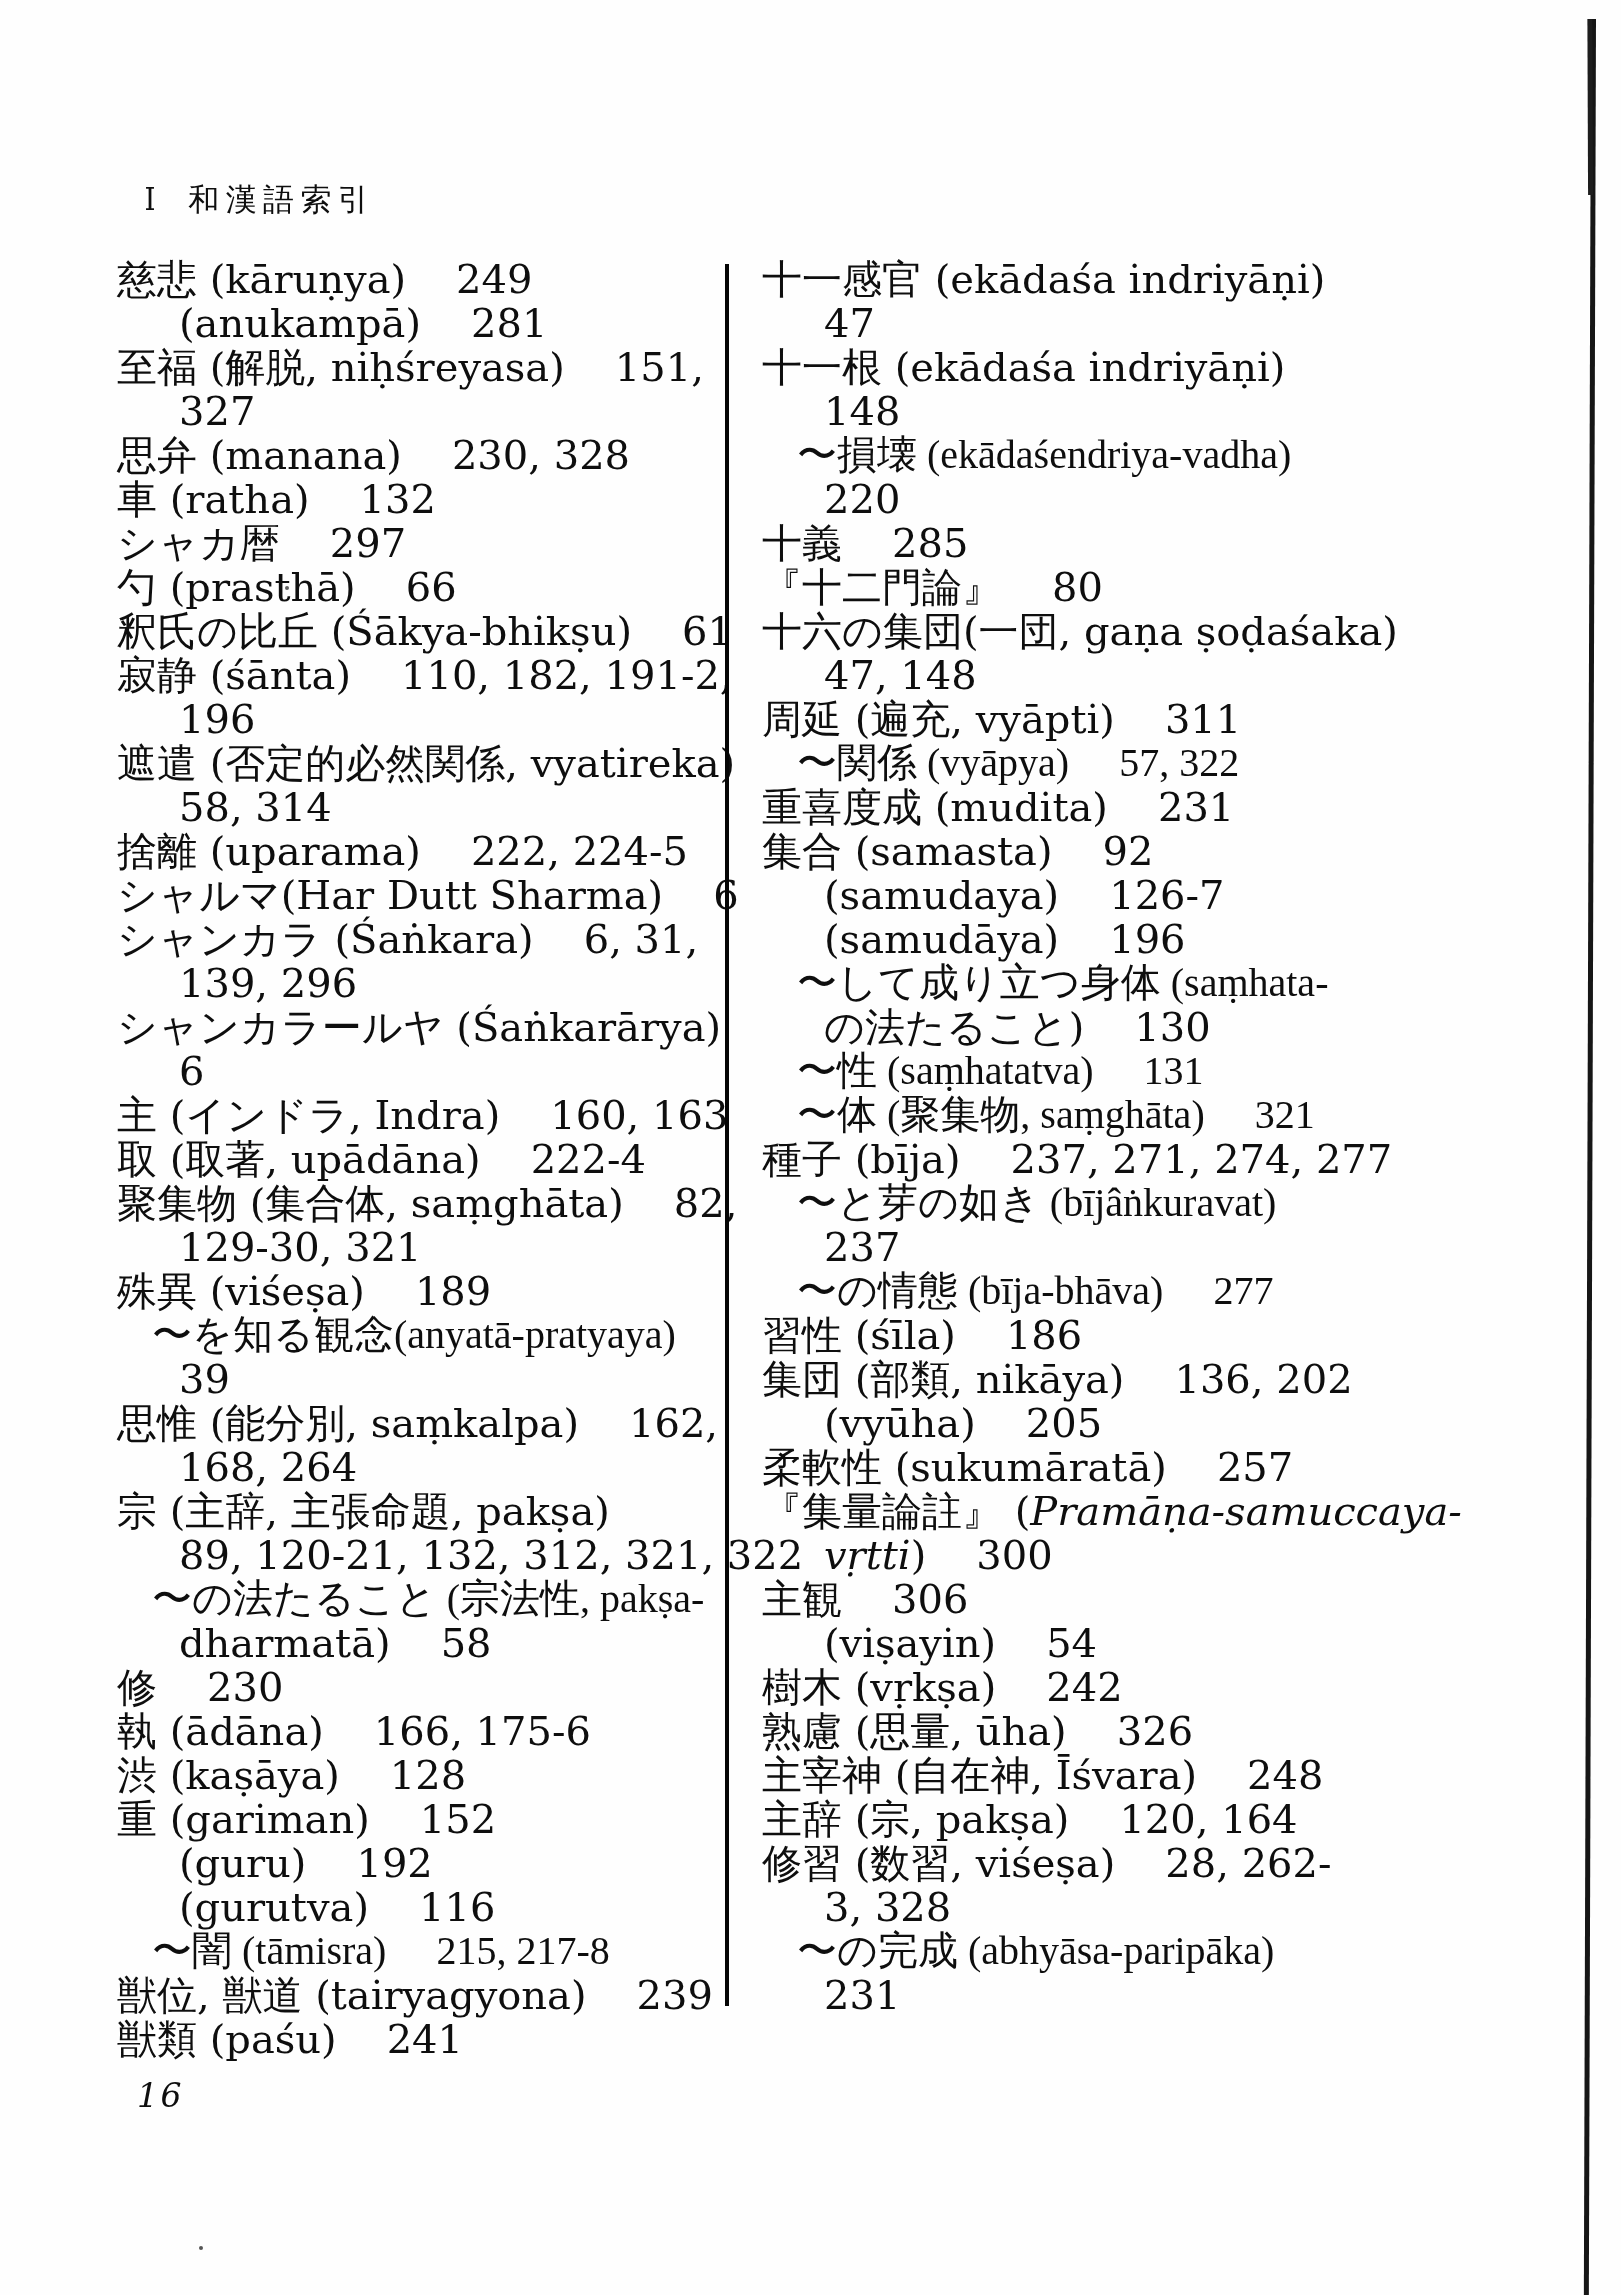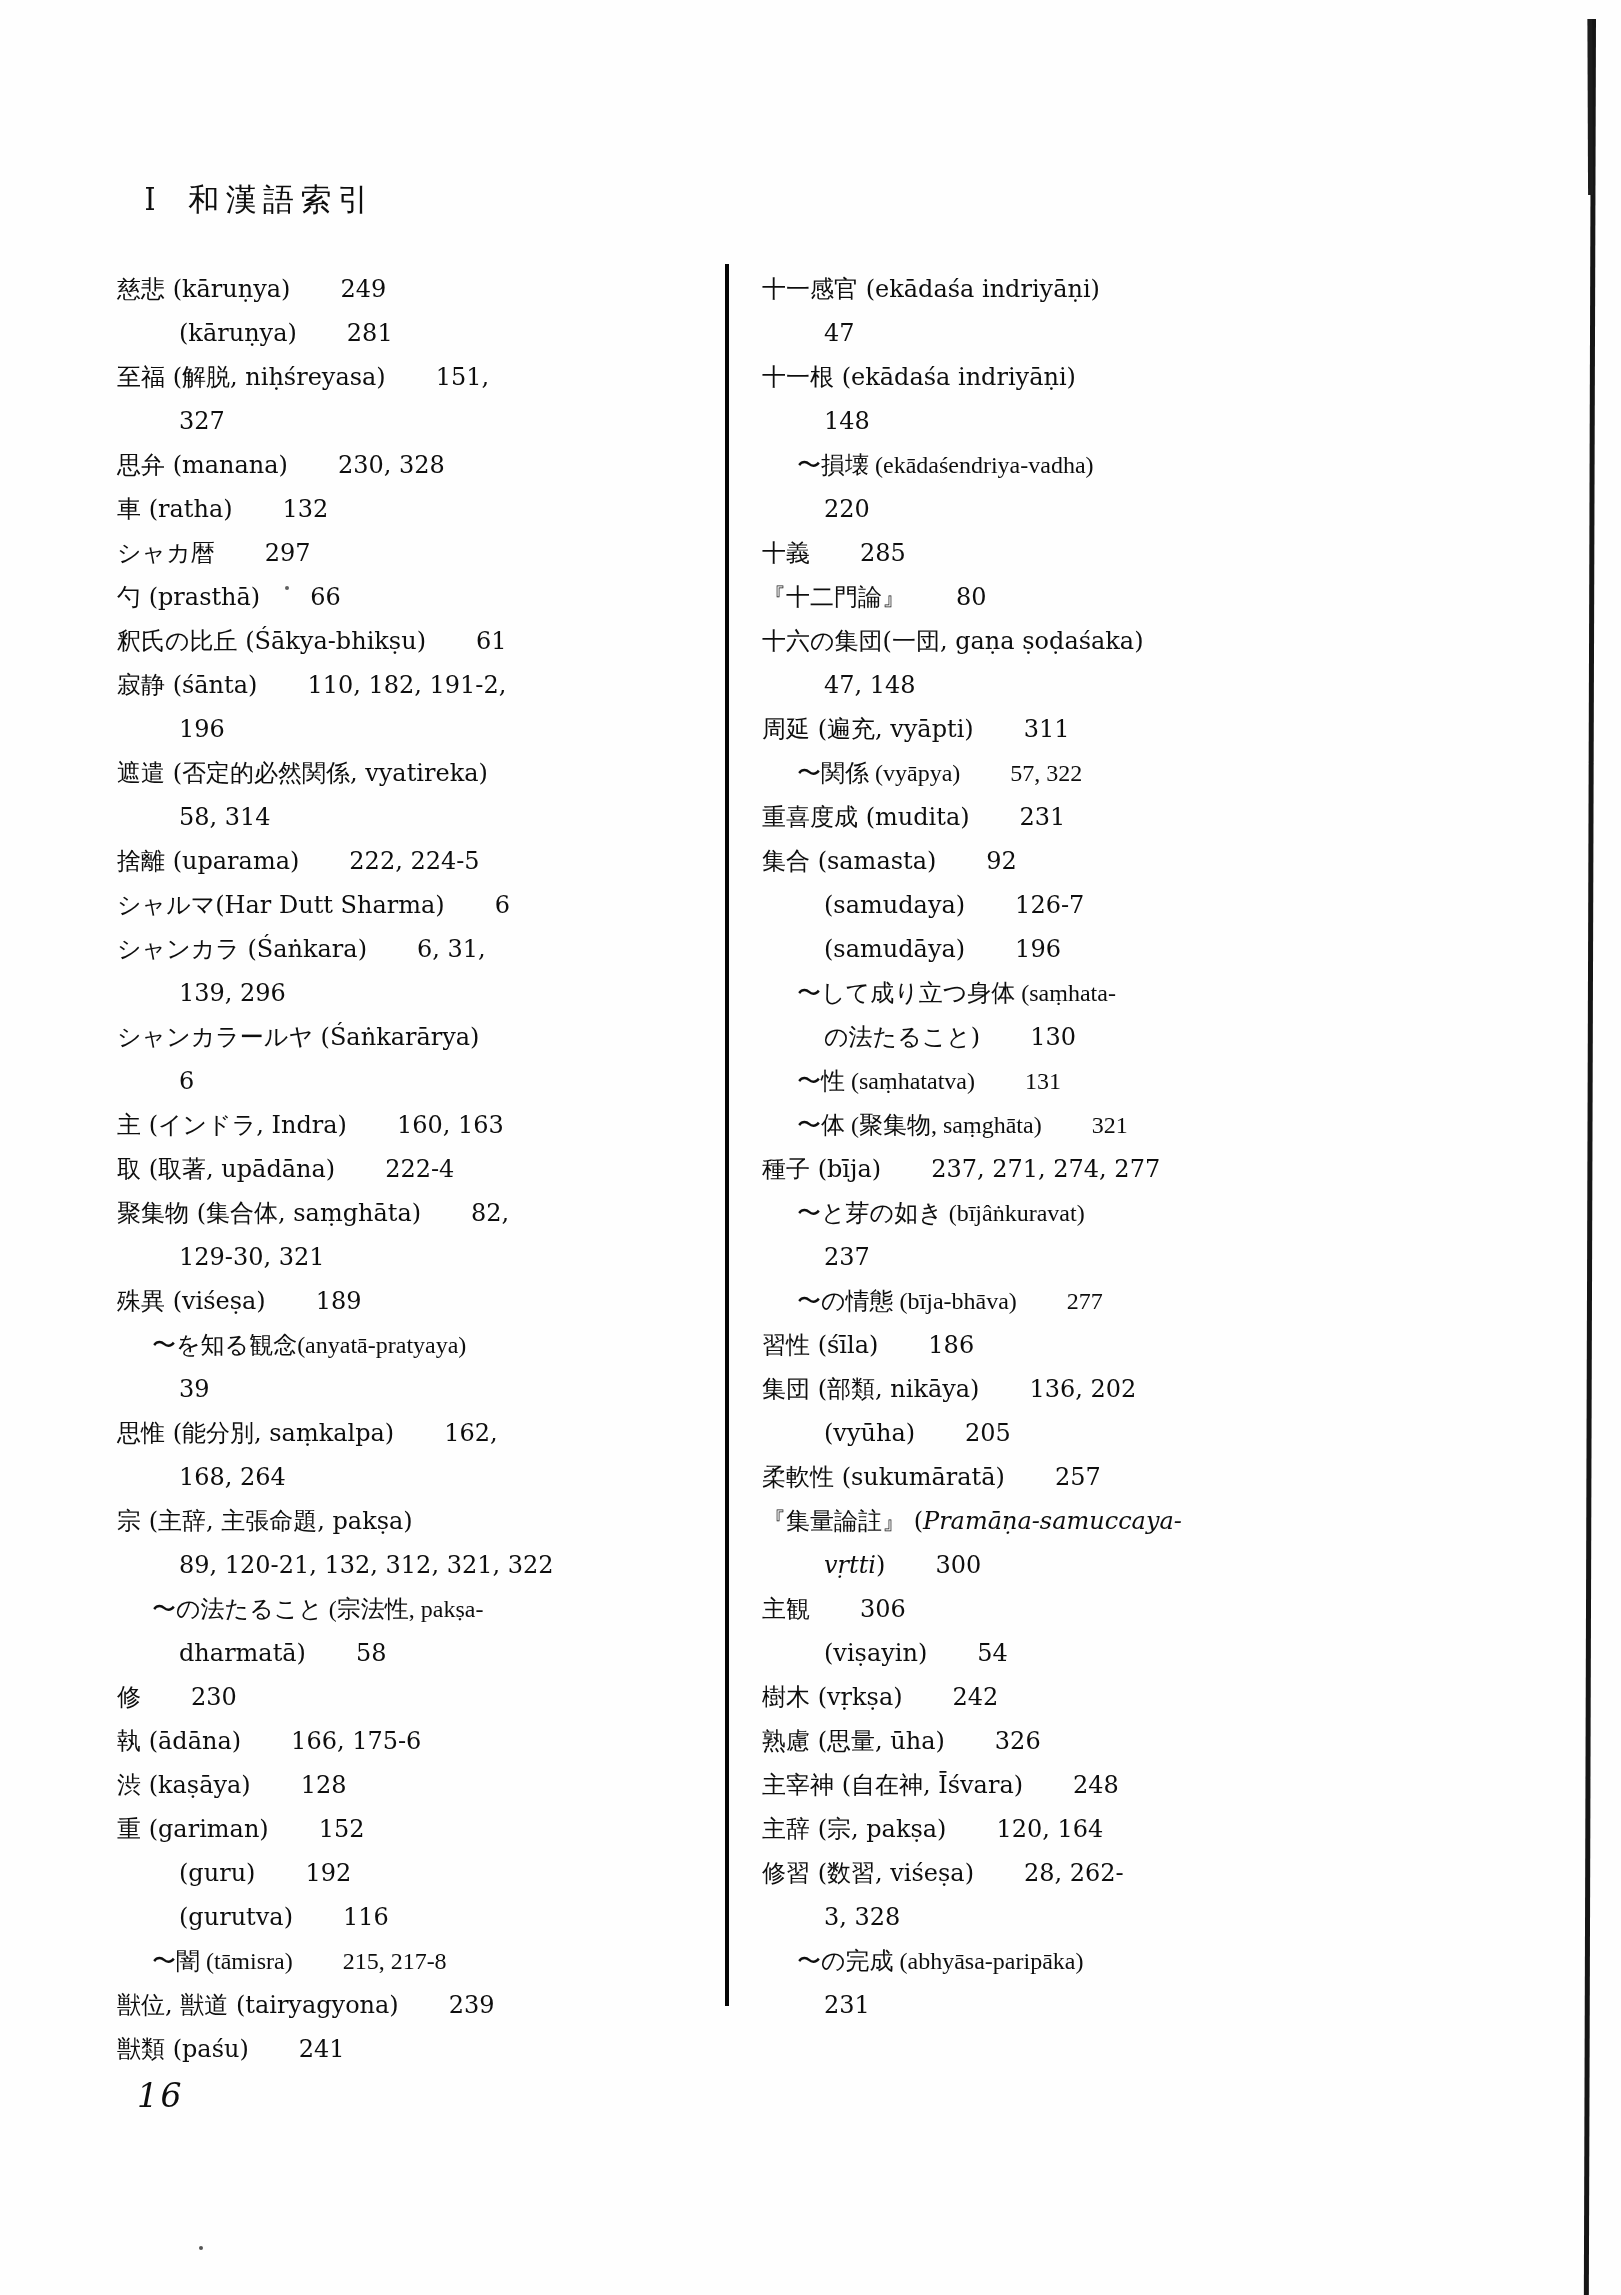--- a/index.html
+++ b/index.html
@@ -25,22 +25,22 @@
   .header .numeral {
     display: inline-block;
     margin-right: 32px;
     transform: scaleX(0.9);
   }
   .header .title {
     letter-spacing: 6.4px;
   }
   .col {
     position: absolute;
-    top: 267px;
-    font-size: 24px;
+    top: 257px;
+    font-size: 40px;
     line-height: 44px;
     white-space: nowrap;
   }
   .col.left  { left: 117px;  width: 617px; }
   .col.right { left: 762px;  width: 769px; }
   .line { height: 44px; }
   .line.i1 { padding-left: 35px; font-family: Liberation Serif, serif; }
   .line.i2 { padding-left: 62px; }
   .pg { margin-left: 50px; }
   .pg:empty, .pre:empty, .it:empty { display: none; margin: 0; }
@@ -88,21 +88,21 @@
 <div class="page">
 
   <div class="header">
     <span class="numeral">I</span><span class="title">和漢語索引</span>
   </div>
 
   <div class="col left">
 
       <div class="line"><span class="term">慈悲 (kāruṇya)</span><span class="pg">249</span></div>
 
-      <div class="line i2"><span class="term">(kāruṇya)</span><span class="pg">281</span></div>
+      <div class="line i2"><span class="term">(anukampā)</span><span class="pg">281</span></div>
 
       <div class="line"><span class="term">至福 (解脱, niḥśreyasa)</span><span class="pg">151,</span></div>
 
       <div class="line i2"><span class="term">327</span></div>
 
       <div class="line"><span class="term">思弁 (manana)</span><span class="pg">230, 328</span></div>
 
       <div class="line"><span class="term">車 (ratha)</span><span class="pg">132</span></div>
 
       <div class="line"><span class="term">シャカ暦</span><span class="pg">297</span></div>

